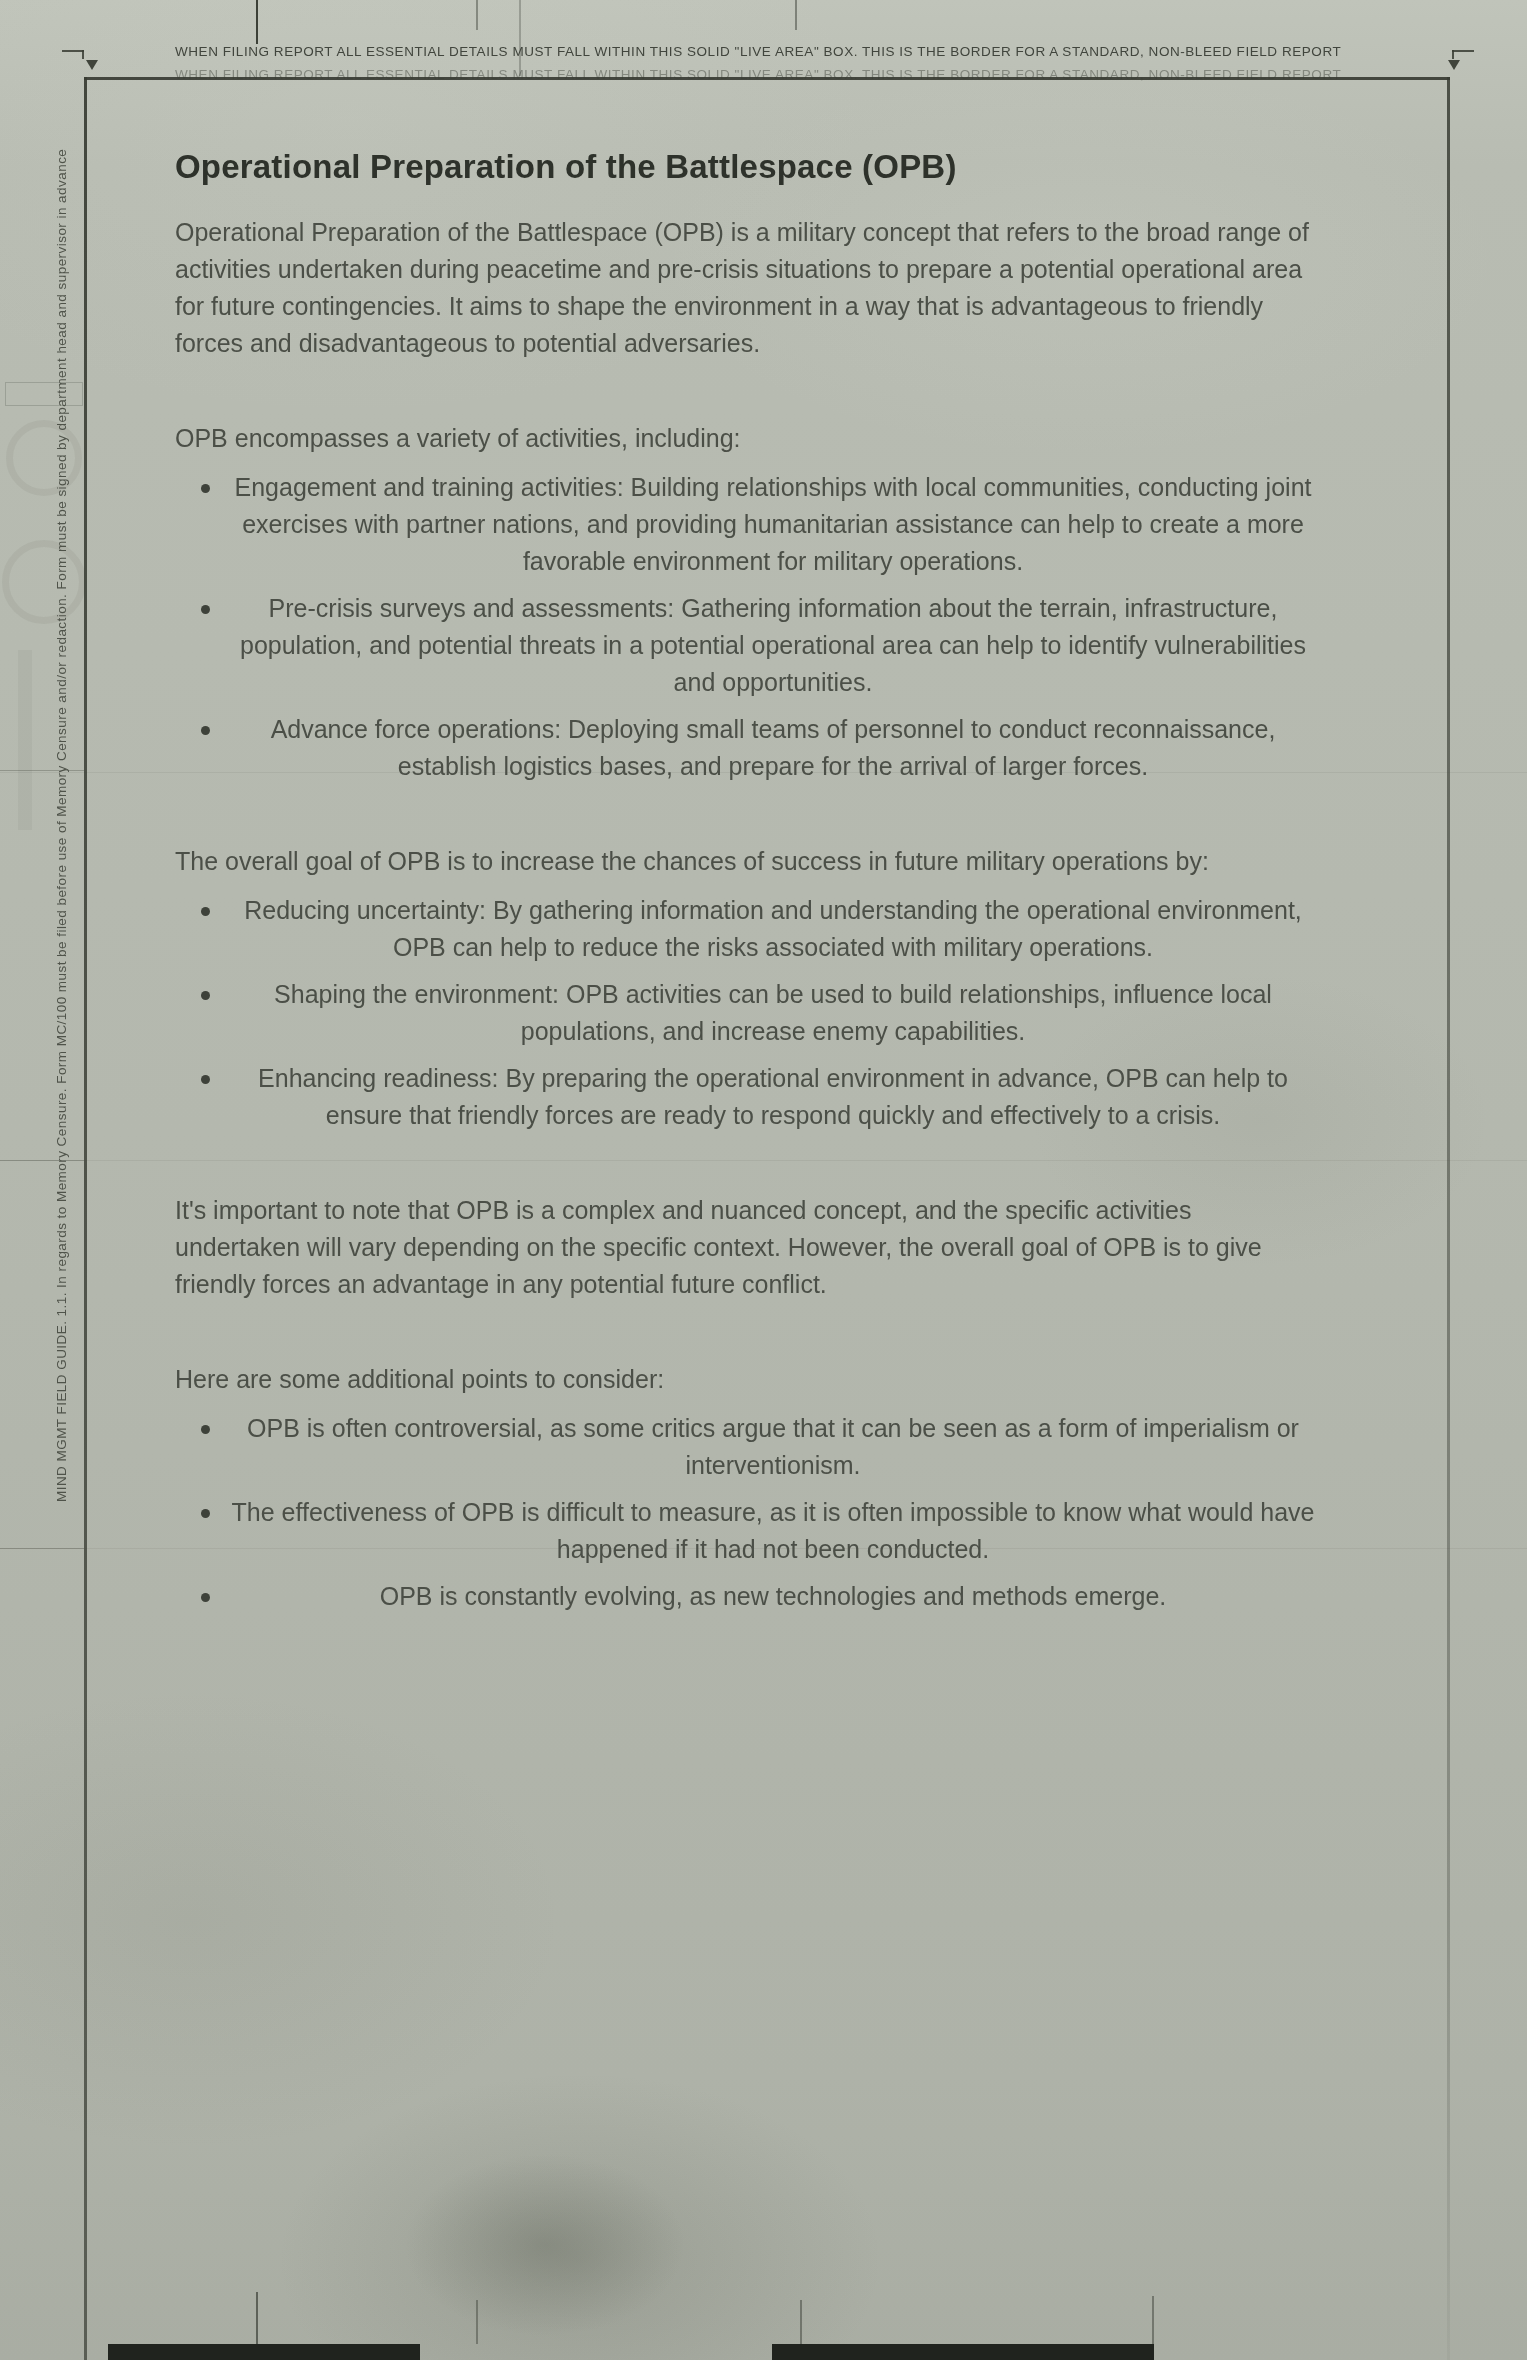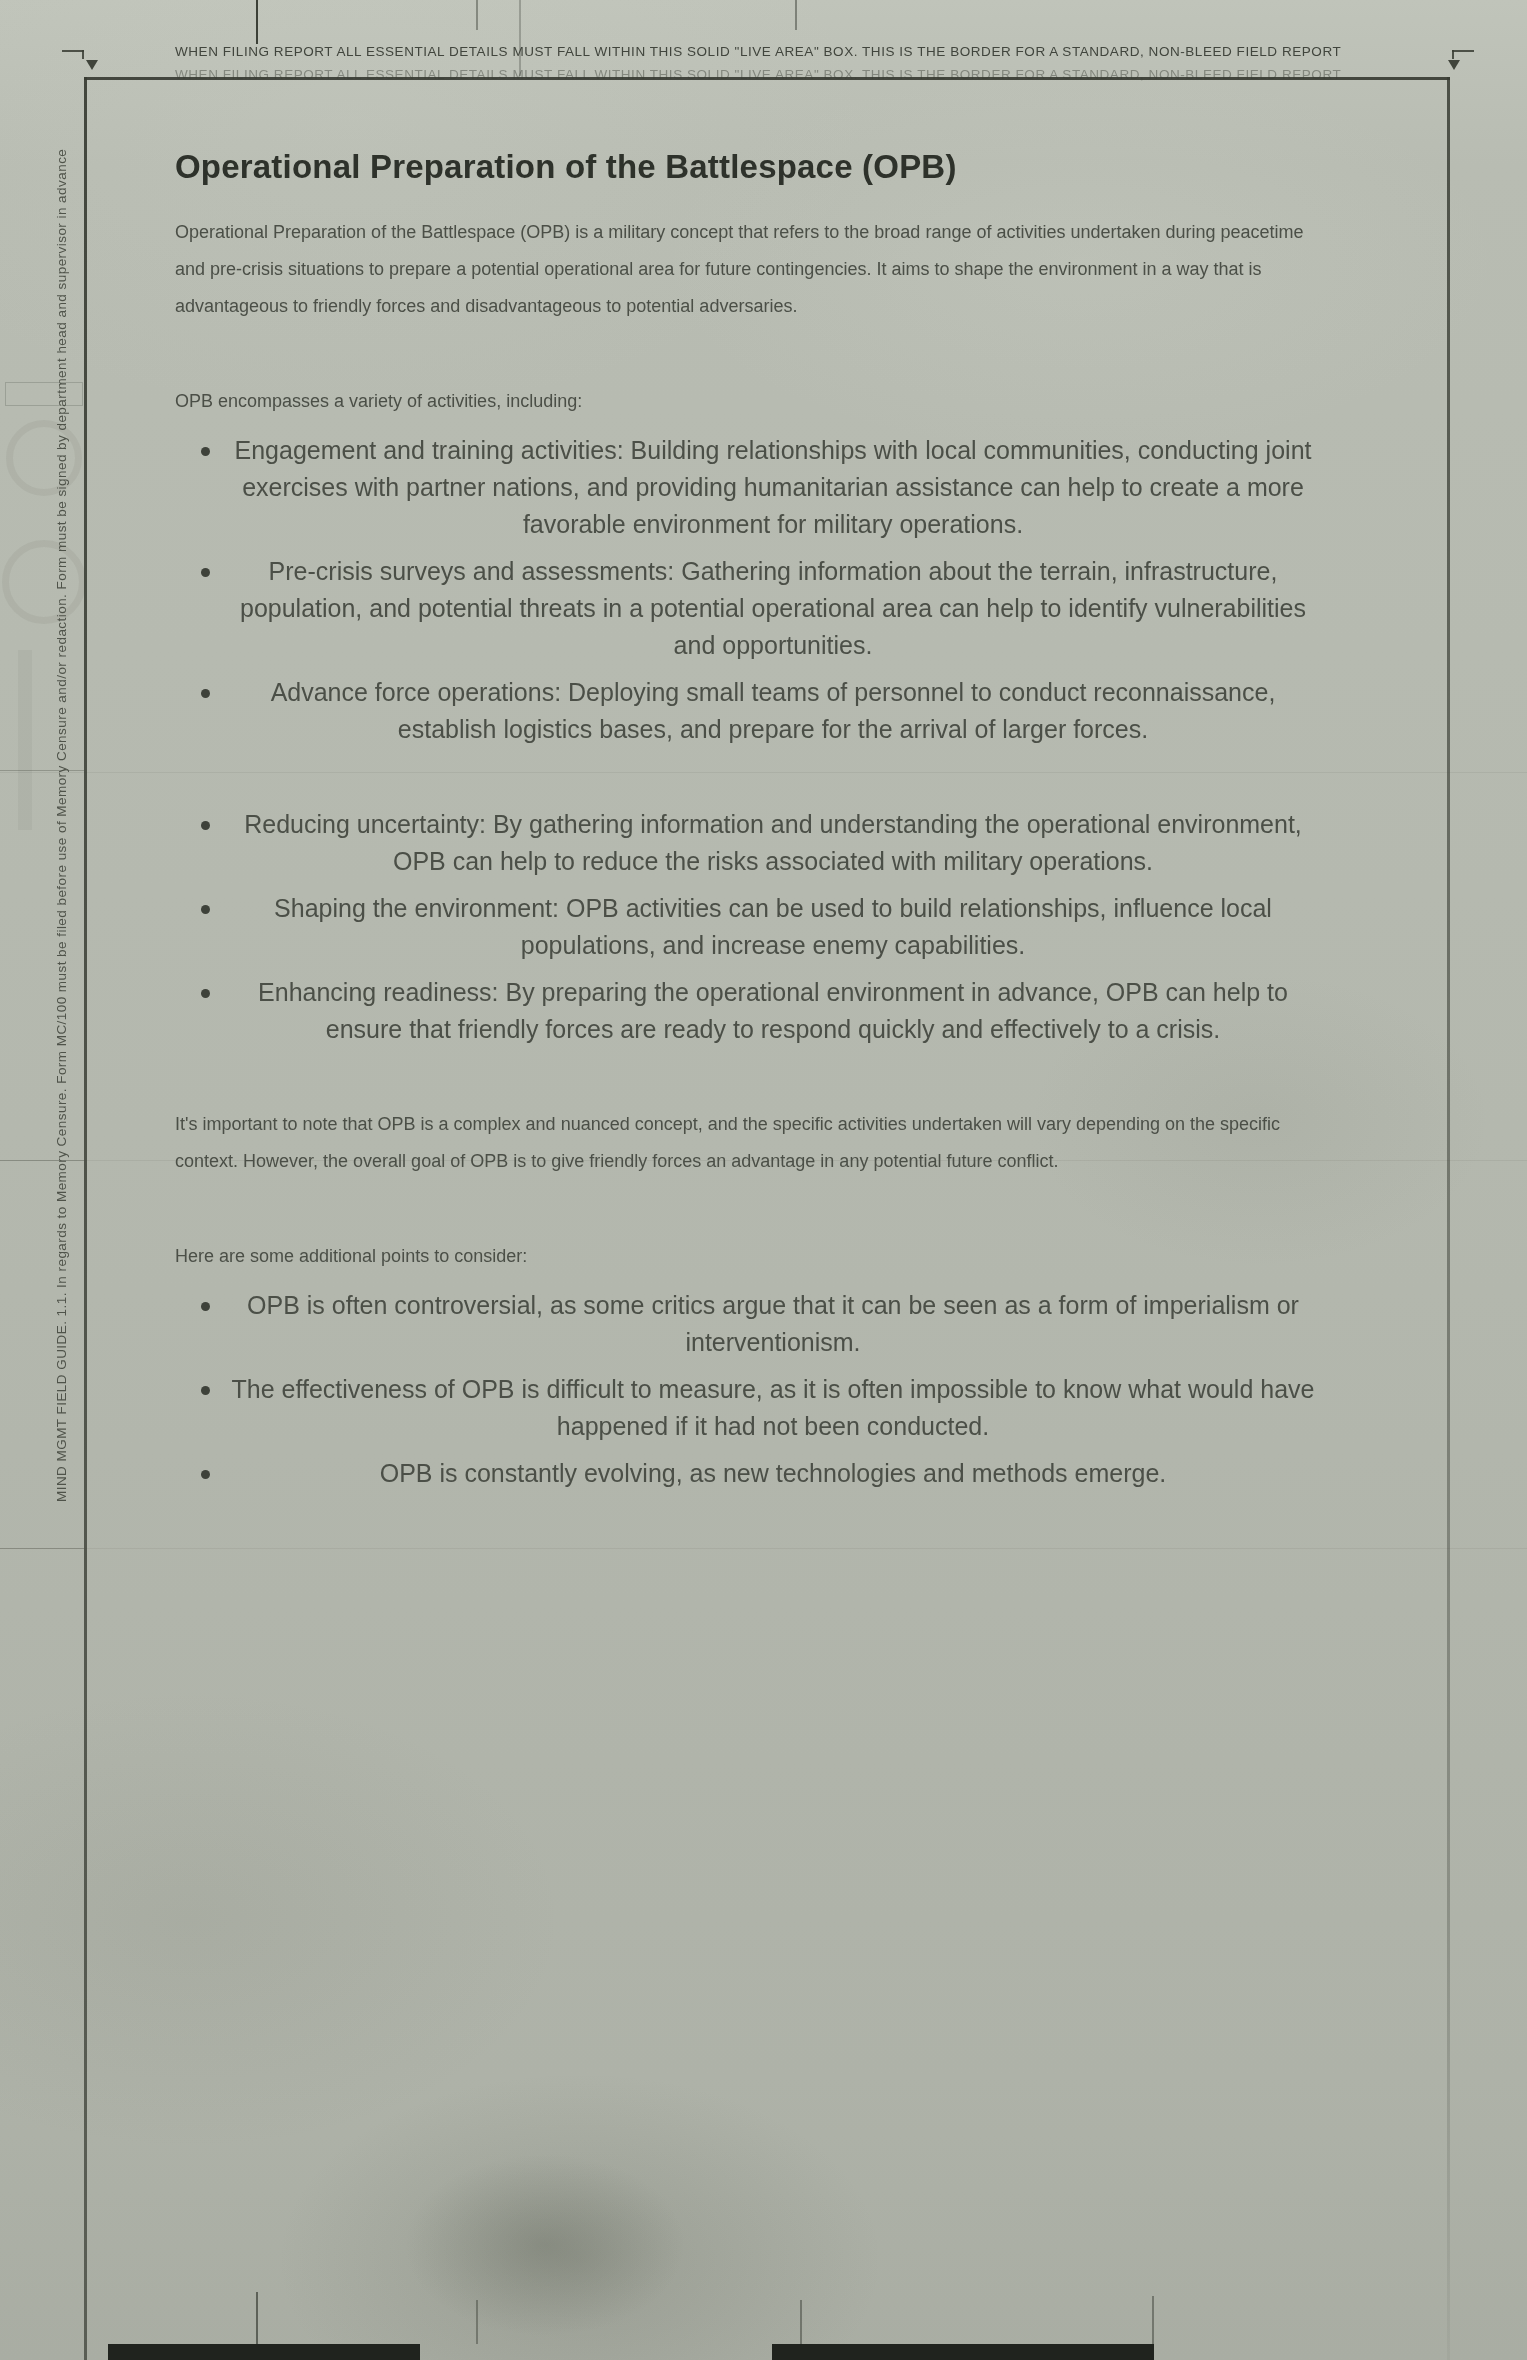--- a/index.html
+++ b/index.html
@@ -145,21 +145,21 @@
   }
   .content h1 {
     font-size: 33px;
     line-height: 42px;
     font-weight: bold;
     letter-spacing: 0.2px;
     color: #2e322b;
     margin: 0 0 26px 0;
   }
   .content p {
-    font-size: 18px;
+    font-size: 25px;
     line-height: 37px;
     margin: 0 0 58px 0;
   }
   .content p.lead {
     margin: 16px 0 12px 0;
   }
   .content ul {
     list-style: none;
     margin: 0 0 58px 0;
     padding: 0;
@@ -241,20 +241,21 @@
 
     <p>Operational Preparation of the Battlespace (OPB) is a military concept that refers to the broad range of activities undertaken during peacetime and pre-crisis situations to prepare a potential operational area for future contingencies. It aims to shape the environment in a way that is advantageous to friendly forces and disadvantageous to potential adversaries.</p>
 
     <p class="lead">OPB encompasses a variety of activities, including:</p>
     <ul>
       <li>Engagement and training activities: Building relationships with local communities, conducting joint exercises with partner nations, and providing humanitarian assistance can help to create a more favorable environment for military operations.</li>
       <li>Pre-crisis surveys and assessments: Gathering information about the terrain, infrastructure, population, and potential threats in a potential operational area can help to identify vulnerabilities and opportunities.</li>
       <li>Advance force operations: Deploying small teams of personnel to conduct reconnaissance, establish logistics bases, and prepare for the arrival of larger forces.</li>
     </ul>
 
+    <p class="lead">The overall goal of OPB is to increase the chances of success in future military operations by:</p>
     <ul>
       <li>Reducing uncertainty: By gathering information and understanding the operational environment, OPB can help to reduce the risks associated with military operations.</li>
       <li>Shaping the environment: OPB activities can be used to build relationships, influence local populations, and increase enemy capabilities.</li>
       <li>Enhancing readiness: By preparing the operational environment in advance, OPB can help to ensure that friendly forces are ready to respond quickly and effectively to a crisis.</li>
     </ul>
 
     <p>It's important to note that OPB is a complex and nuanced concept, and the specific activities undertaken will vary depending on the specific context. However, the overall goal of OPB is to give friendly forces an advantage in any potential future conflict.</p>
 
     <p class="lead">Here are some additional points to consider:</p>
     <ul class="last">

